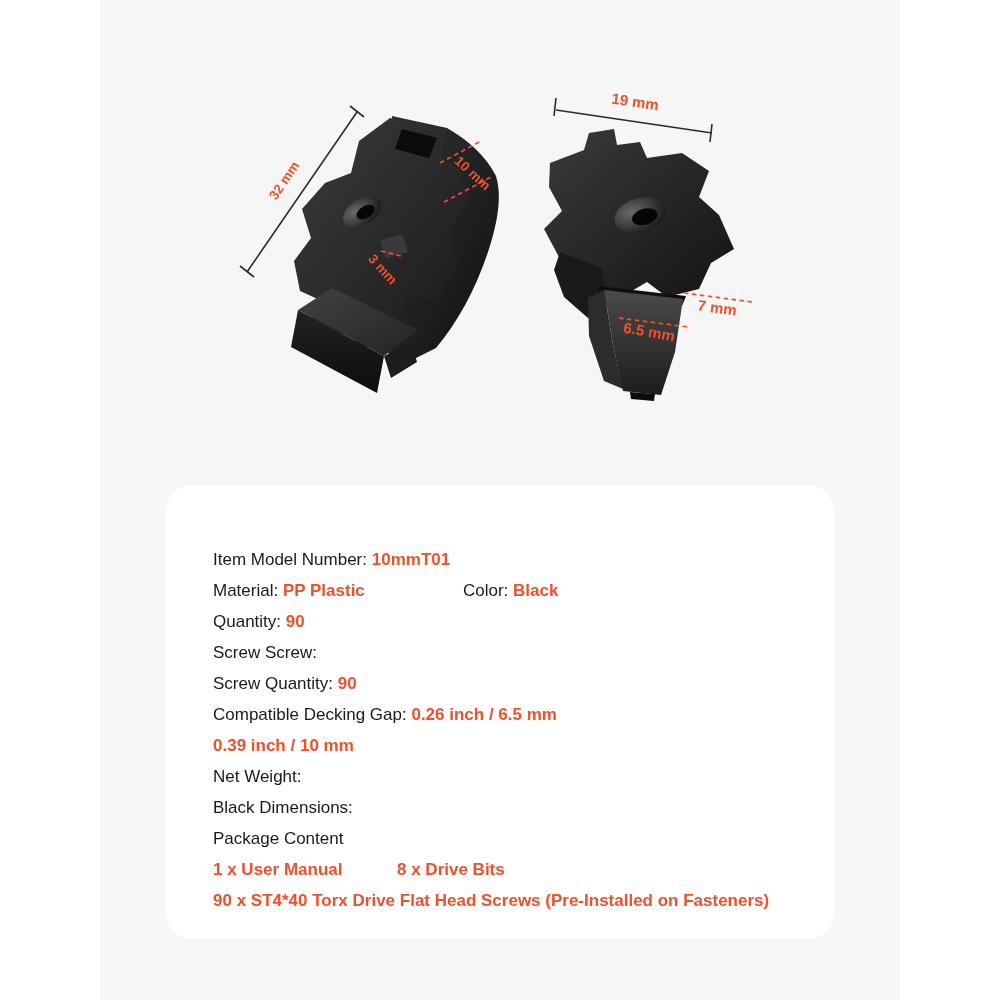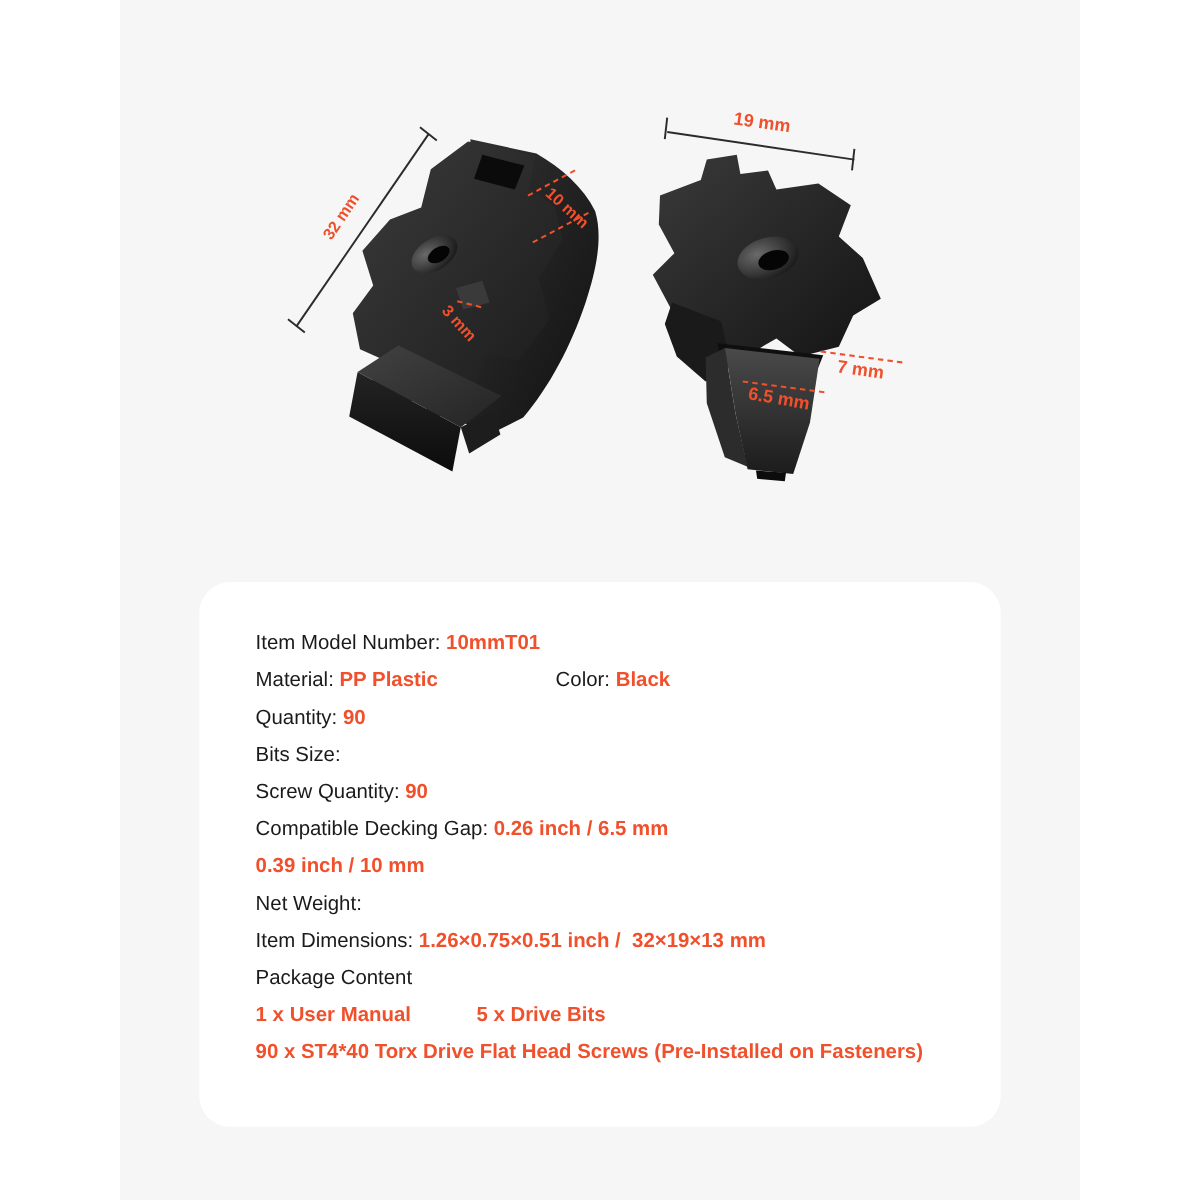--- a/index.html
+++ b/index.html
@@ -11,21 +11,21 @@
   .stage{
     position:absolute;left:100px;top:0;width:800px;height:1000px;
     background:var(--stage-bg,#f6f6f7);
   }
   .scene-svg{position:absolute;left:0;top:0;width:1000px;height:1000px;}
 
   .panel{
     position:absolute;left:166px;top:485px;width:668px;height:454px;
     background:var(--panel-bg,#ffffff);border-radius:26px;
   }
-  .specs{position:absolute;left:213px;top:520px;width:610px;}
+  .specs{position:absolute;left:213px;top:544px;width:610px;}
   .spec-row{display:flex;align-items:center;height:31px;font-size:17px;color:var(--ink,#1a1a1a);}
   .spec-cell{display:flex;align-items:center;}
   .w250{width:250px;}
   .w184{width:184px;}
   .spec-label{white-space:pre-wrap;color:var(--ink,#1a1a1a);}
   .spec-value{white-space:pre-wrap;color:var(--accent,#f0502b);font-weight:bold;}
 
   
   .dim-line{stroke:var(--line,#2b2b2b);stroke-width:1.6;fill:none;}
   .dash-line{stroke:var(--accent,#f0502b);stroke-width:1.7;fill:none;stroke-dasharray:4.5 3.5;}
@@ -150,21 +150,21 @@
           <span class="spec-value">Black</span>
       </div>
     </div>
 
     <div class="spec-row">
       <span class="spec-label">Quantity: </span>
         <span class="spec-value">90</span>
     </div>
 
     <div class="spec-row">
-      <span class="spec-label">Bits Size: </span>
+      <span class="spec-label">Screw Screw: </span>
     </div>
 
     <div class="spec-row">
       <span class="spec-label">Screw Quantity: </span>
         <span class="spec-value">90</span>
     </div>
 
     <div class="spec-row">
       <span class="spec-label">Compatible Decking Gap: </span>
         <span class="spec-value">0.26 inch / 6.5 mm</span>
@@ -172,37 +172,36 @@
 
     <div class="spec-row">
         <span class="spec-value">0.39 inch / 10 mm</span>
     </div>
 
     <div class="spec-row">
       <span class="spec-label">Net Weight: </span>
     </div>
 
     <div class="spec-row">
-      <span class="spec-label">Item Dimensions: </span>
-        <span class="spec-value">1.26×0.75×0.51 inch /  32×19×13 mm</span>
+      <span class="spec-label">Black Dimensions: </span>
     </div>
 
     <div class="spec-row">
       <span class="spec-label">Package Content</span>
         <span class="spec-value"></span>
     </div>
 
     <div class="spec-row">
       <div class="spec-cell w184">
         <span class="spec-label"></span>
           <span class="spec-value">1 x User Manual</span>
       </div>
       <div class="spec-cell">
         <span class="spec-label"></span>
-          <span class="spec-value">5 x Drive Bits</span>
+          <span class="spec-value">8 x Drive Bits</span>
       </div>
     </div>
 
     <div class="spec-row">
       <span class="spec-label"></span>
         <span class="spec-value">90 x ST4*40 Torx Drive Flat Head Screws (Pre-Installed on Fasteners)</span>
     </div>
 
   </div>
 </div>

